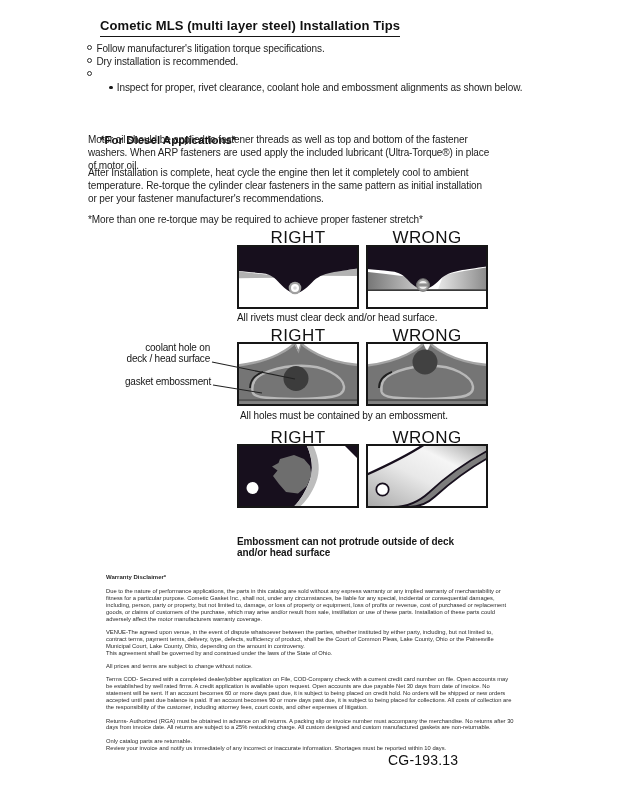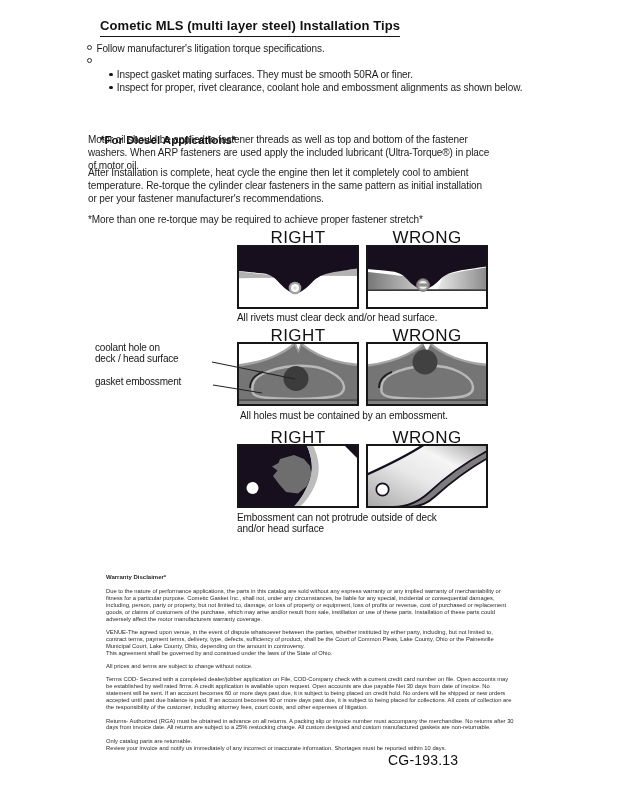--- a/index.html
+++ b/index.html
@@ -20,39 +20,39 @@
   .dot{display:inline-block;width:3.8px;height:3.8px;background:#161616;border-radius:50%;margin-right:4px;vertical-align:1.6px;}
   .sub{margin-left:22px;}
   
   .dieselhead{left:100px;top:114px;font-size:11.5px;font-weight:bold;color:#111;margin-top:20px;}
   .para{left:88px;font-size:10px;line-height:13px;width:402px;letter-spacing:-0.1px;}
   
   .dlabel{position:absolute;width:122px;text-align:center;font-size:17px;letter-spacing:0.4px;color:#121212;}
   .dbox{position:absolute;width:122px;height:64px;z-index:1;}
   .dbox svg{display:block;}
   .caption{position:absolute;font-size:10px;letter-spacing:-0.1px;color:#161616;}
-  .annot{position:absolute;font-size:10px;line-height:10.5px;letter-spacing:-0.2px;color:#161616;}
+  .annot{position:absolute;font-size:10px;line-height:10.5px;text-align:right;letter-spacing:-0.2px;color:#161616;}
   .annot span{display:block;}
   .pointer{position:absolute;left:203px;top:352px;z-index:5;}
   
   .fineprint{left:106px;top:574px;width:408px;font-size:5.8px;line-height:6.9px;color:#2a2a2a;}
   .fineprint .fphead{font-weight:bold;font-size:6px;margin:0 0 7px 0;}
   .fineprint p{margin:0 0 6.5px 0;}
   .fineprint p span{display:block;}
   .pagenum{left:388px;top:752px;font-size:14px;letter-spacing:0.2px;color:#111;}
 </style>
 </head>
 <body>
 
 <div class="abs title">Cometic MLS (multi layer steel) Installation Tips</div>
 
 <div class="abs bullets">
   <div class="b"><span class="ring"></span><span>Follow manufacturer's litigation torque specifications.</span></div>
+  <div class="b"><span class="ring"></span><span>Dry installation is recommended.</span></div>
   <div class="b"><span class="ring"></span></div>
-  <div class="b sub"><span class="dot"></span><span>Inspect gasket mating surfaces. They must be smooth 50RA or finer.</span></div>
   <div class="b sub"><span class="dot"></span><span>Inspect for proper, rivet clearance, coolant hole and embossment alignments as shown below.</span></div>
 </div>
 
 <div class="abs dieselhead">*For Diesel Applications*</div>
 <div class="abs para" style="top:133px;">Motor oil should be applied to fastener threads as well as top and bottom of the fastener washers. When ARP fasteners are used apply the included lubricant (Ultra-Torque®) in place of motor oil.</div>
 <div class="abs para" style="top:166px;">After Installation is complete, heat cycle the engine then let it completely cool to ambient temperature. Re-torque the cylinder clear fasteners in the same pattern as initial installation or per your fastener manufacturer's recommendations.</div>
 <div class="abs para" style="top:213px;">*More than one re-torque may be required to achieve proper fastener stretch*</div>
 
 <div class="dlabel" style="left:237px;top:228px;">RIGHT</div>
 <div class="dlabel" style="left:366px;top:228px;">WRONG</div>
@@ -181,21 +181,21 @@
   <path d="M1,30.5 C22,21 42,11 57.5,1 H121 V7 C96,20.5 74,38 63,48.5 C52,58.5 40,63 27.5,63 H1 Z" fill="url(#g3)"></path>
   <path d="M1,30.5 C22,21 42,11 57.5,1" stroke="#170f1d" stroke-width="2.2" fill="none"></path>
   <path d="M27.5,63 C40,63 52,58.5 63,48.5 C74,38 96,20.5 121,7 L121,14.5 C99,27 79,43.5 69,52.5 C61,60 52,63 43,63 Z" fill="#7d7d7d"></path>
   <path d="M27.5,63 C40,63 52,58.5 63,48.5 C74,38 96,20.5 121,7" stroke="#170f1d" stroke-width="1.8" fill="none"></path>
   <path d="M43,63 C52,63 61,60 69,52.5 C79,43.5 99,27 121,14.5" stroke="#170f1d" stroke-width="1.8" fill="none"></path>
   <circle cx="16.5" cy="45.5" r="6.2" fill="#ffffff" stroke="#170f1d" stroke-width="1.7"></circle>
   <rect x="1" y="1" width="120" height="62" fill="none" stroke="#161616" stroke-width="2"></rect>
 </svg>
 </div>
 
-<div class="caption" style="left:237px;top:512px;width:228px;">Embossment can not protrude outside of deck and/or head surface</div>
+<div class="caption" style="left:237px;top:536px;width:228px;font-weight:bold;">Embossment can not protrude outside of deck and/or head surface</div>
 
 <div class="abs fineprint">
   <div class="fphead">Warranty Disclaimer*</div>
   <p>Due to the nature of performance applications, the parts in this catalog are sold without any express warranty or any implied warranty of merchantability or fitness for a particular purpose. Cometic Gasket Inc., shall not, under any circumstances, be liable for any special, incidental or consequential damages, including, person, party or property, but not limited to, damage, or loss of property or equipment, loss of profits or revenue, cost of purchased or replacement goods, or claims of customers of the purchase, which may arise and/or result from sale, instillation or use of these parts. Installation of these parts could adversely affect the motor manufacturers warranty coverage.</p>
   <p>
     <span>VENUE-The agreed upon venue, in the event of dispute whatsoever between the parties, whether instituted by either party, including, but not limited to, contract terms, payment terms, delivery, type, defects, sufficiency of product, shall be the Court of Common Pleas, Lake County, Ohio or the Painesville Municipal Court, Lake County, Ohio, depending on the amount in controversy.</span>
     <span>This agreement shall be governed by and construed under the laws of the State of Ohio.</span>
   </p>
   <p>All prices and terms are subject to change without notice.</p>
   <p>Terms COD- Secured with a completed dealer/jobber application on File, COD-Company check with a current credit card number on file. Open accounts may be established by well rated firms. A credit application is available upon request. Open accounts are due payable Net 30 days from date of invoice. No statement will be sent. If an account becomes 60 or more days past due, it is subject to being placed on credit hold. No orders will be shipped or new orders accepted until past due balance is paid. If an account becomes 90 or more days past due, it is subject to being placed for collections. All costs of collection are the responsibility of the customer, including attorney fees, court costs, and other expenses of litigation.</p>

